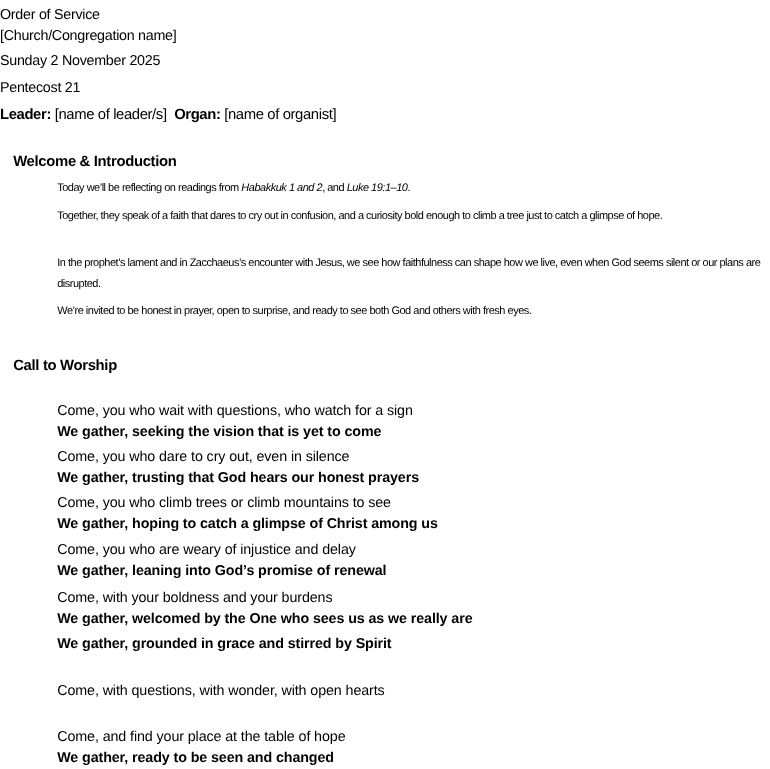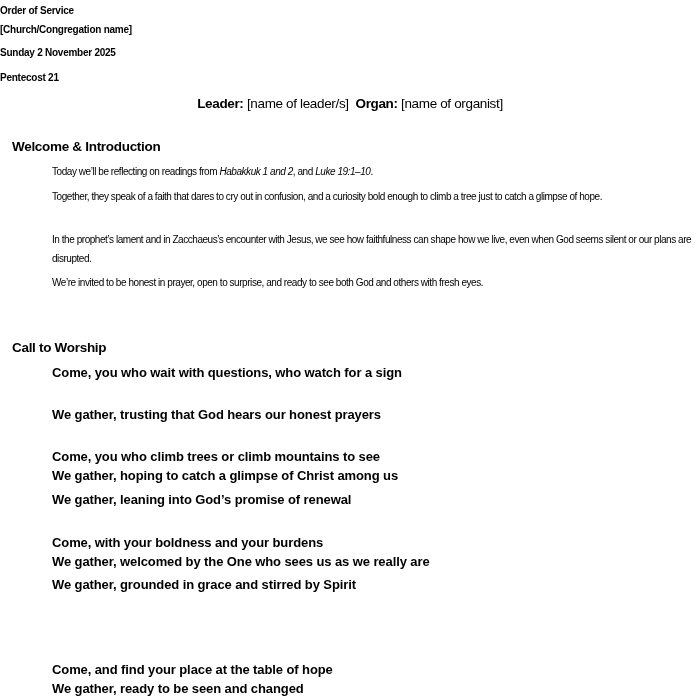--- a/index.html
+++ b/index.html
@@ -1,76 +1,80 @@
 <!DOCTYPE html>
 <html><head>
 <meta charset="utf-8">
 <style>
   html, body { margin: 0; padding: 0; background: #ffffff; }
   body {
     width: 700px; height: 699px; overflow: hidden; position: relative;
     color: #000; font-family: "Liberation Sans", sans-serif;
   }
-  .h-line { font-weight: bold; font-size: 10px; letter-spacing: -0.25px; white-space: nowrap; }
+  .h-line { font-weight: normal; font-size: 13px; letter-spacing: -0.25px; white-space: nowrap; }
   .l1 { position: absolute; left: 0; width: 700px; top: 5px; }
   .l2 { position: absolute; left: 0; width: 700px; top: 24px; }
   .l3 { position: absolute; left: 0; width: 674px; top: 47px; }
   .l4 { position: absolute; left: 0; width: 700px; top: 72px; }
-  .l5 { position: absolute; left: 0; width: 700px; top: 96px; font-size: 13.5px; letter-spacing: -0.35px; white-space: nowrap; text-align:center;}
+  .l5 { position: absolute; left: 0; width: 700px; top: 96px; font-size: 13.5px; letter-spacing: -0.35px; white-space: nowrap; }
   .l5 b { font-weight: bold; }
 
   .sec-title { position: absolute; left: 12px; font-weight: bold; font-size: 13.5px; letter-spacing: -0.3px; white-space: nowrap; }
   .para {
     position: absolute; left: 52px; width: 640px;
     font-size: 10px; line-height: 19px; letter-spacing: -0.45px;
   }
   .para i { font-style: italic; }
 
   .cw { position: absolute; left: 52px; font-size: 13px; line-height: 19px; white-space: nowrap; letter-spacing: -0.1px; }
-  .cw .lead { font-weight: bold; display: block; }
+  .cw .lead { font-weight: normal; display: block; }
   .cw .resp { font-weight: bold; display: block; }
 </style>
 </head>
 <body>
 
 <div>
   <div class="h-line l1">Order of Service</div>
   <div class="h-line l2">[Church/Congregation name]</div>
   <div class="h-line l3">Sunday 2 November 2025</div>
   <div class="h-line l4">Pentecost 21</div>
   <div class="l5"><b>Leader:</b><span style="white-space:pre"> [name of leader/s]  </span><b>Organ:</b><span style="white-space:pre"> [name of organist]</span></div>
 </div>
 
 <div class="sec-title" style="top:139px">Welcome &amp; Introduction</div>
 
 <div class="para" style="top:162px"><span>Today we’ll be reflecting on readings from </span><i>Habakkuk 1 and 2</i><span>, and </span><i>Luke 19:1–10</i><span>.</span></div>
 <div class="para" style="top:187px">Together, they speak of a faith that dares to cry out in confusion, and a curiosity bold enough to climb a tree just to catch a glimpse of hope.</div>
 <div class="para" style="top:230px">In the prophet’s lament and in Zacchaeus’s encounter with Jesus, we see how faithfulness can shape how we live, even when God seems silent or our plans are disrupted.</div>
 <div class="para" style="top:273px">We’re invited to be honest in prayer, open to surprise, and ready to see both God and others with fresh eyes.</div>
 
-<div class="sec-title" style="top:340px">Call to Worship</div>
+<div class="sec-title" style="top:324px">Call to Worship</div>
 
 <div class="cw" style="top:363px">
   <span class="lead">Come, you who wait with questions, who watch for a sign</span>
+  <span class="resp">We gather, seeking the vision that is yet to come</span>
 </div>
 <div class="cw" style="top:405px">
+  <span class="lead">Come, you who dare to cry out, even in silence</span>
   <span class="resp">We gather, trusting that God hears our honest prayers</span>
 </div>
 <div class="cw" style="top:447px">
   <span class="lead">Come, you who climb trees or climb mountains to see</span>
   <span class="resp">We gather, hoping to catch a glimpse of Christ among us</span>
 </div>
 <div class="cw" style="top:490px">
+  <span class="lead">Come, you who are weary of injustice and delay</span>
   <span class="resp">We gather, leaning into God’s promise of renewal</span>
 </div>
 <div class="cw" style="top:533px">
   <span class="lead">Come, with your boldness and your burdens</span>
   <span class="resp">We gather, welcomed by the One who sees us as we really are</span>
 </div>
 <div class="cw" style="top:575px">
   <span class="resp">We gather, grounded in grace and stirred by Spirit</span>
 </div>
 <div class="cw" style="top:618px">
+  <span class="lead">Come, with questions, with wonder, with open hearts</span>
 </div>
 <div class="cw" style="top:660px">
   <span class="lead">Come, and find your place at the table of hope</span>
   <span class="resp">We gather, ready to be seen and changed</span>
 </div>
 
 </body></html>

